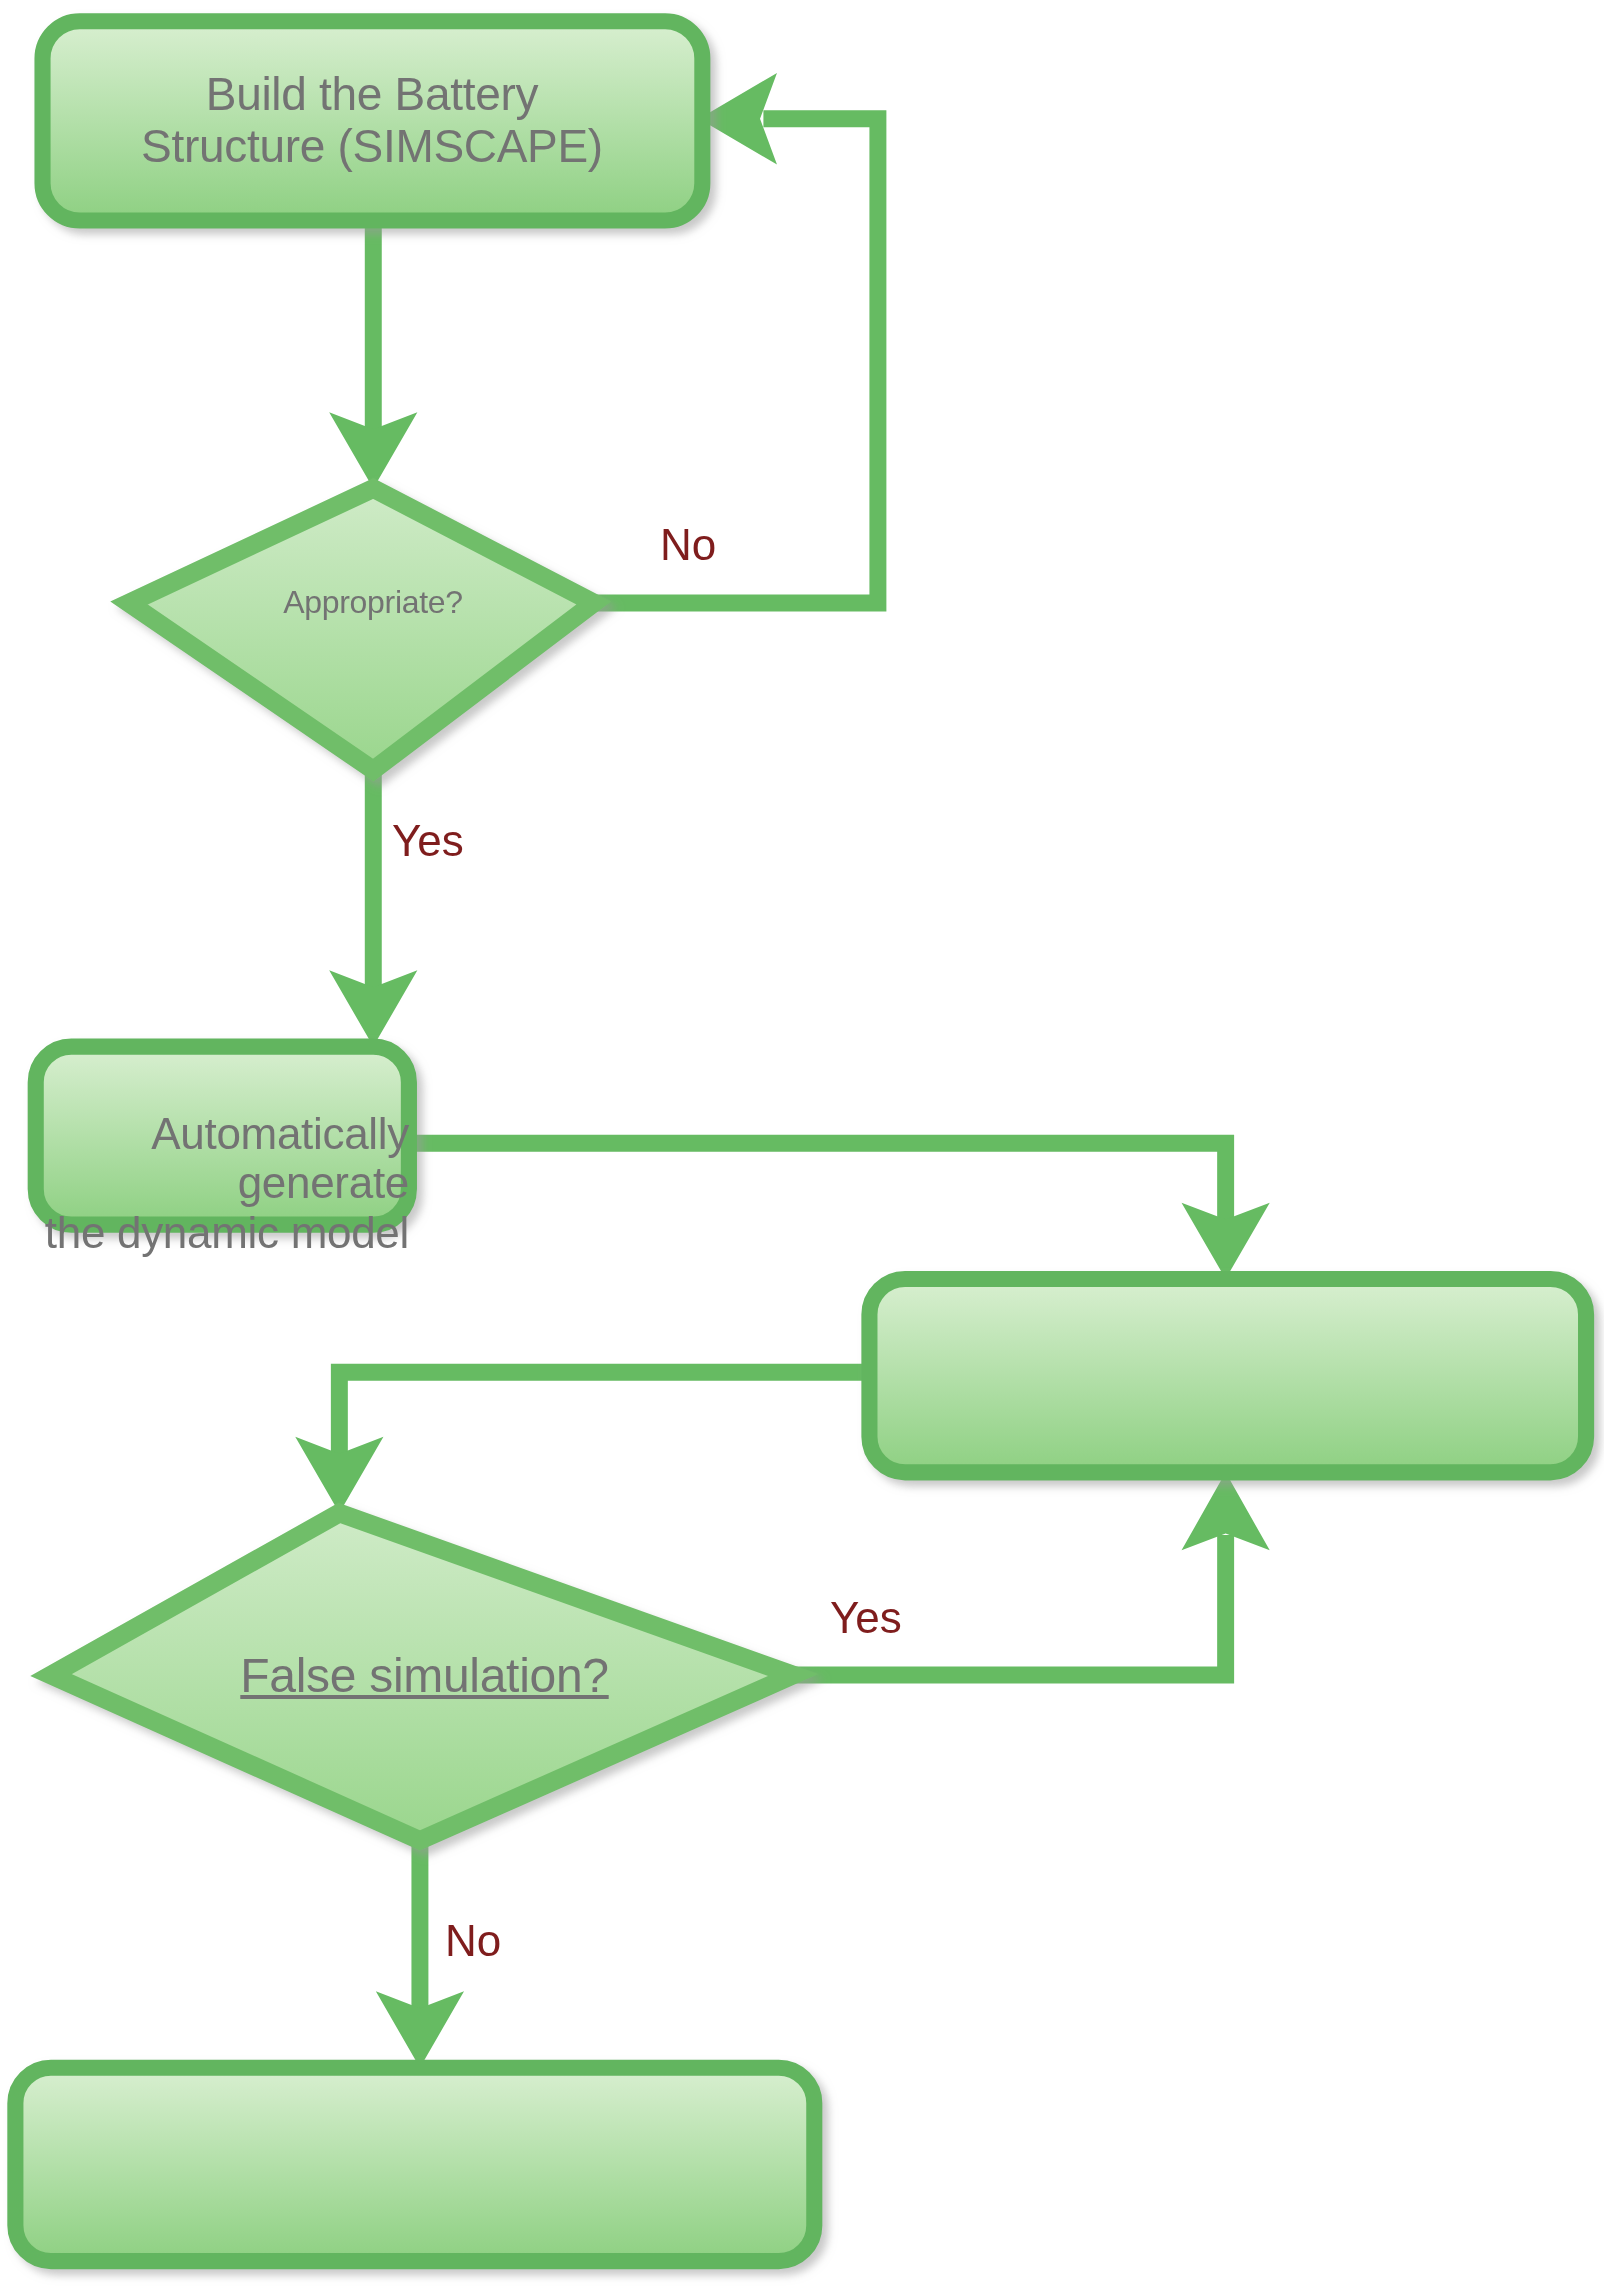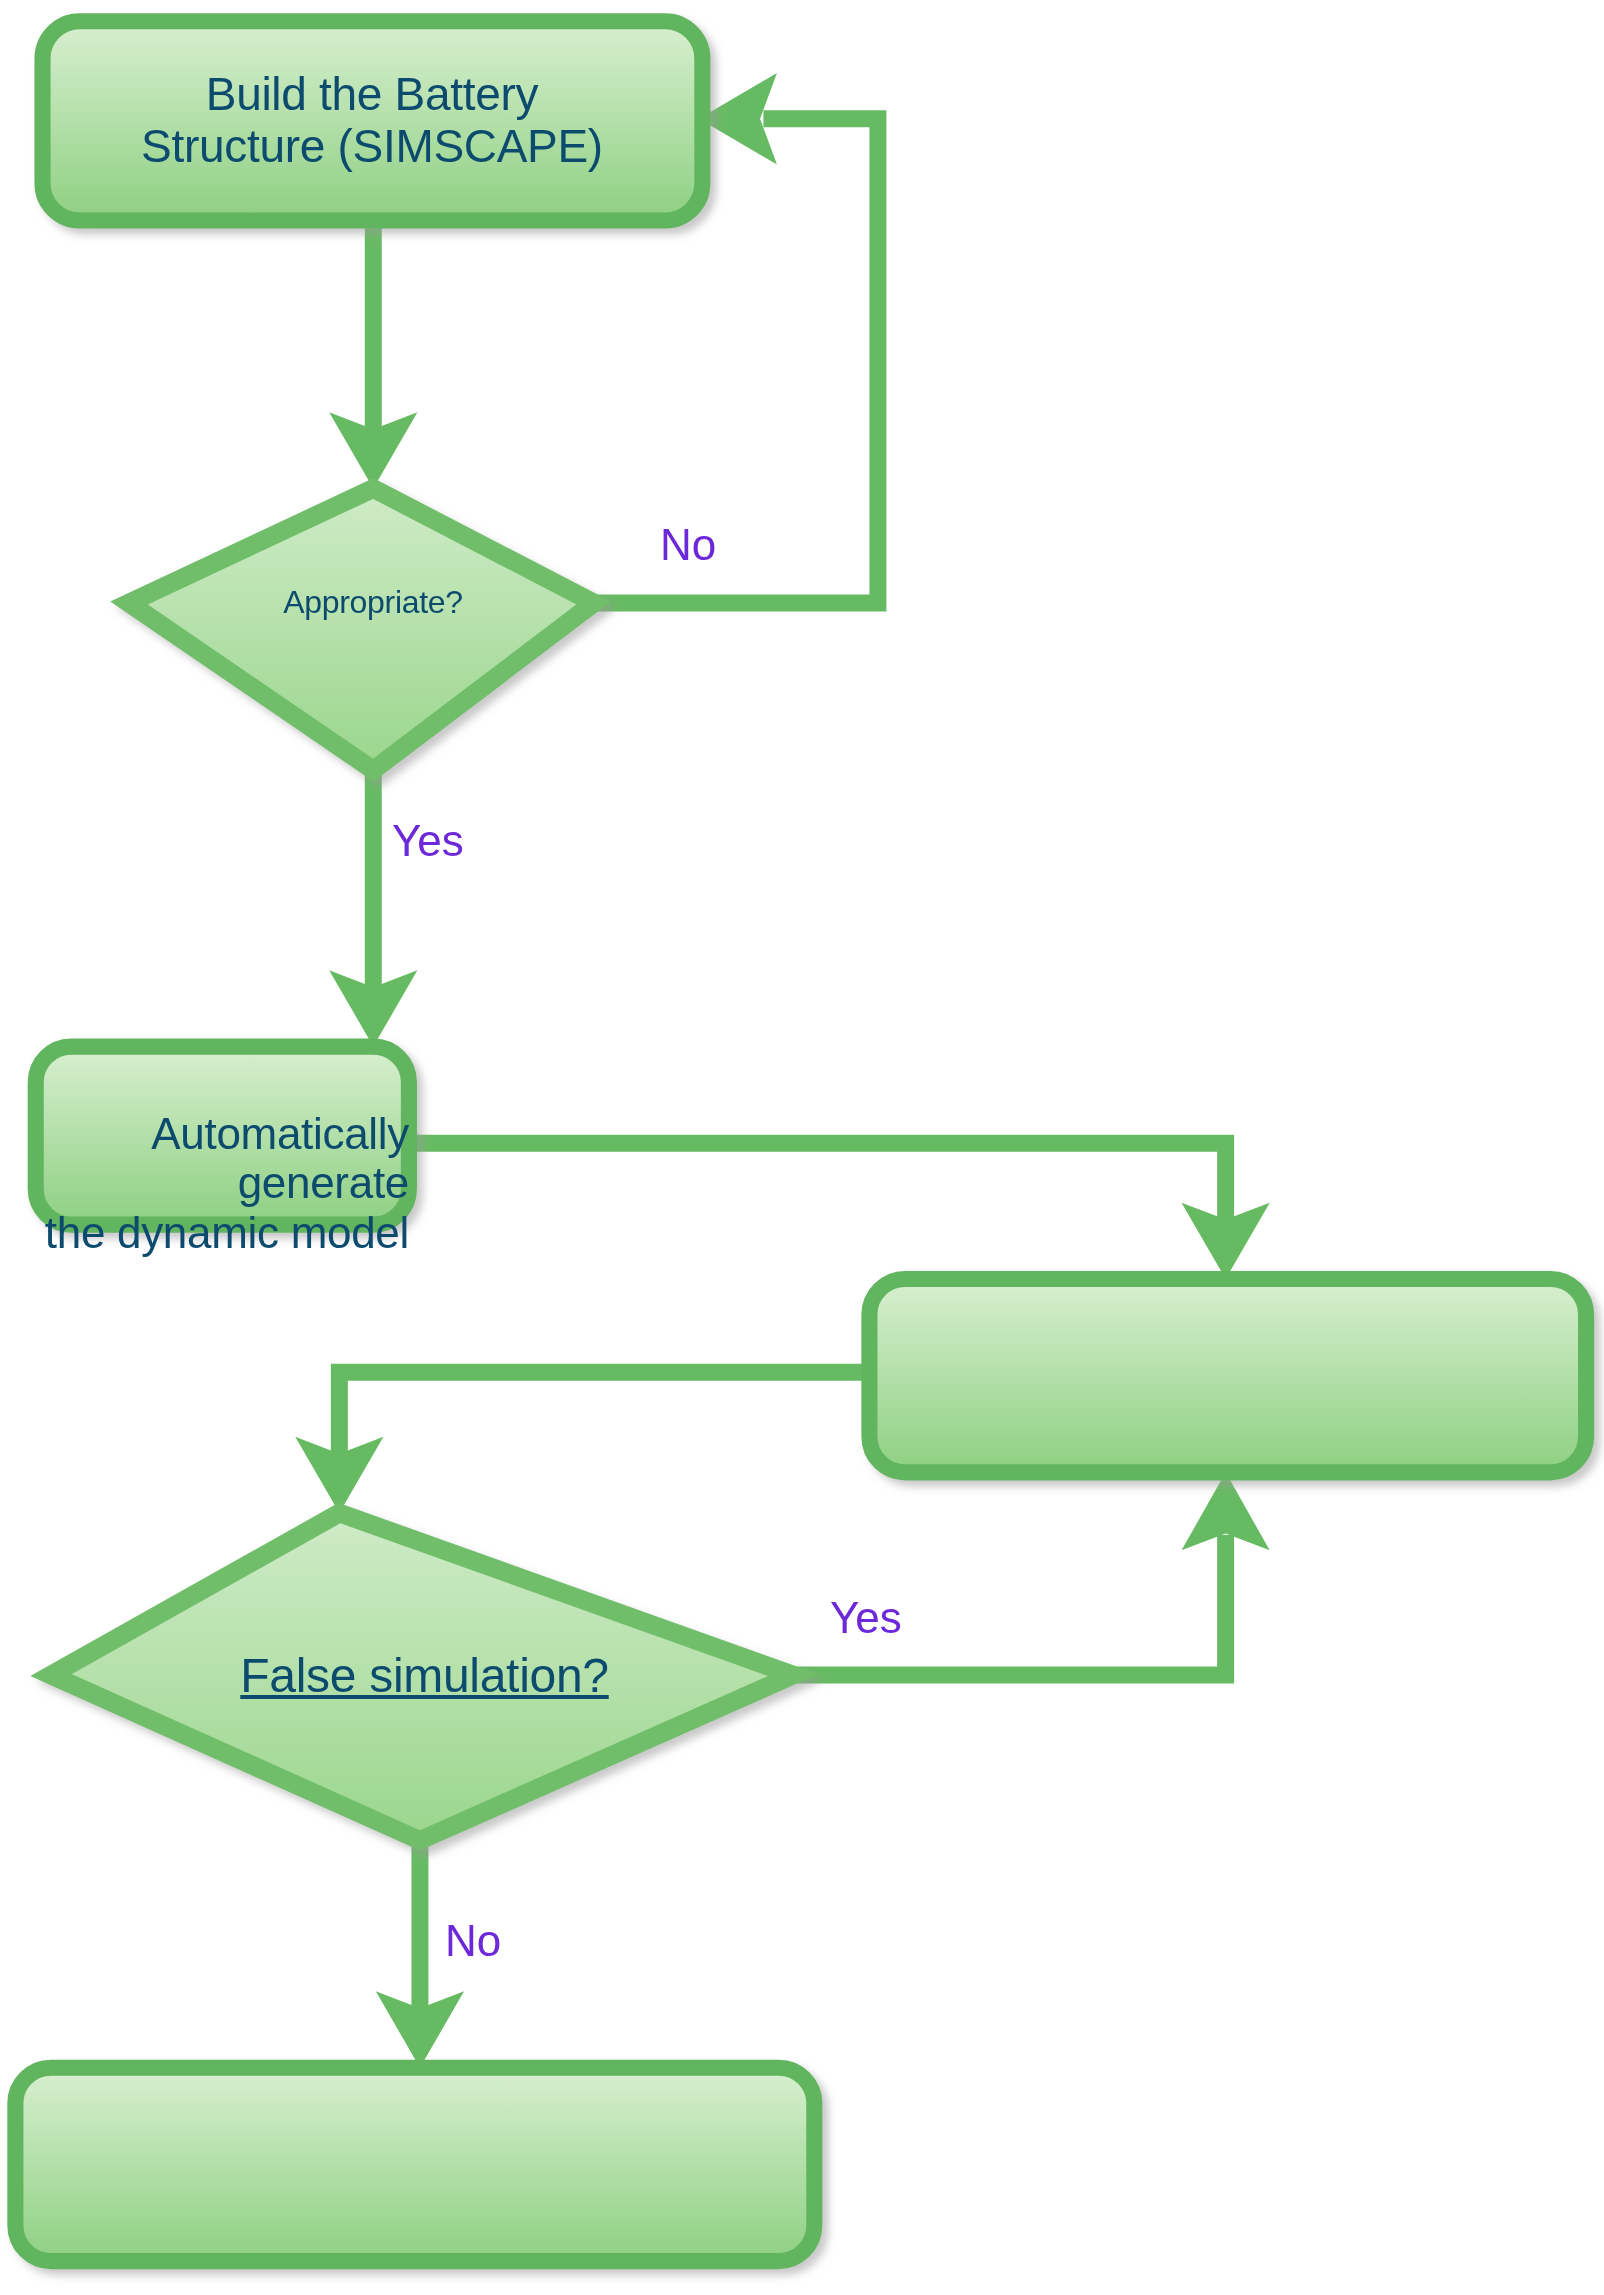--- a/index.html
+++ b/index.html
@@ -24,31 +24,31 @@
     top: 0;
     width: 1604px;
     height: 2295px;
   }
   .node-label {
     position: absolute;
     display: flex;
     align-items: center;
     justify-content: center;
     text-align: center;
-    color: #0c4a6e;
+    color: #737373;
     font-family: "Liberation Sans", sans-serif;
     font-size: 46px;
     line-height: 1.12;
     letter-spacing: -0.3px;
     white-space: pre-line;
     pointer-events: none;
   }
   .edge-label {
     position: absolute;
-    color: #6d28d9;
+    color: #7f1d1d;
     font-family: "Liberation Sans", sans-serif;
     font-size: 44px;
     line-height: 1;
     white-space: nowrap;
   }
 </style>
 </head>
 <body>
 
 <div id="canvas">

